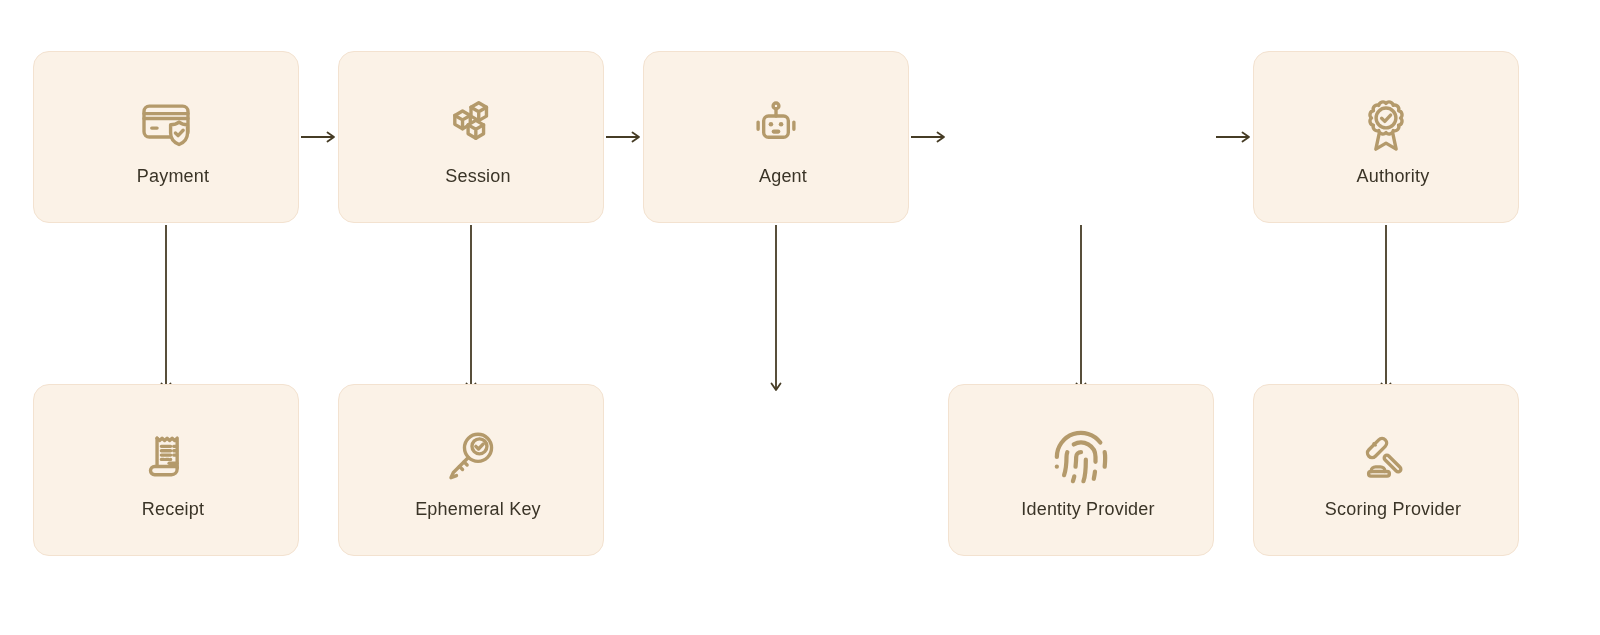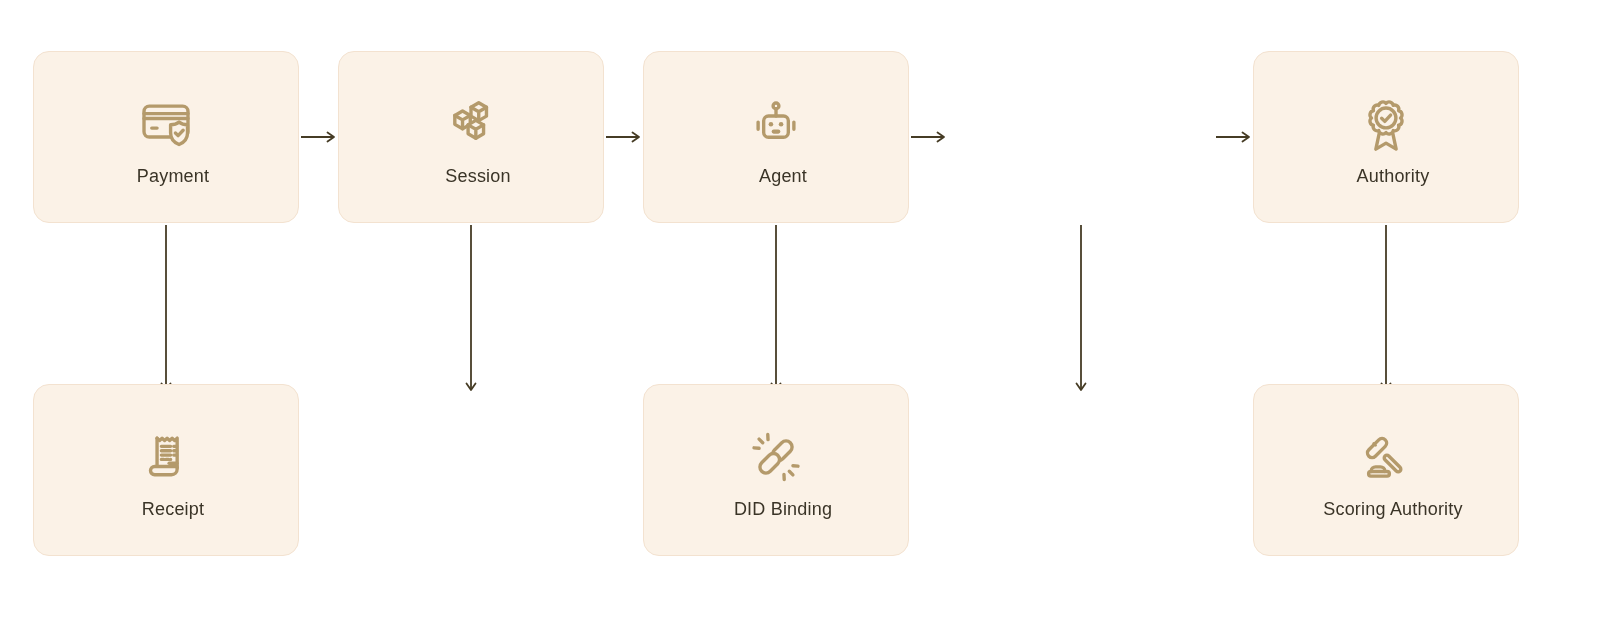--- a/index.html
+++ b/index.html
@@ -126,48 +126,61 @@
         <path d="M16.62 16.3v.7c0 1.3-1.05 2.35-2.35 2.35H7.3c-.95 0-1.72-.77-1.72-1.72 0-.95.77-1.72 1.72-1.72h9.2"></path>
         <path d="M10.1 7.6h3.8M10.1 9.4h3.8M10.1 11.2h3.8"></path>
         <path d="M15.2 7.6h1.2M15.2 9.4h1.2M15.2 11.2h1.2"></path>
         <path stroke-dasharray="1 .9" d="M10.1 13h3.8"></path>
         <path d="M13.3 14.6h3.2"></path>
       </svg>
     </span>
     <span class="label">Receipt</span>
   </div>
 
-
-  <div class="card rb c2">
+  <div class="card rb c1">
     <span class="icon">
       <svg viewBox="0 0 24 24">
-        <g transform="rotate(45 14.6 9.4)">
-            <rect x="12.1" y="4.7" width="5" height="9.4" rx="2.5"></rect>
-          </g>
-        <g transform="rotate(45 9.4 14.6)">
-            <rect x="6.9" y="9.9" width="5" height="9.4" rx="2.5" fill="#fbf2e7"></rect>
-          </g>
-        <path d="M8.6 2.7l.1 2.1M5 4.6l1.5 1.5M2.9 8.2l2.1.2"></path>
-        <path d="M15.4 21.3l-.1-2.1M19 19.4l-1.5-1.5M21.1 15.8l-2.1-.2"></path>
+        <circle cx="14.9" cy="8.2" r="5.6"></circle>
+        <circle cx="15.5" cy="7.6" r="3.1"></circle>
+        <path d="m14 7.6 1.1 1.1 2-2.1"></path>
+        <path d="M10.9 12.2 4.7 18.4l-1 2.2 2.3-.9"></path>
+        <path d="M7.2 15.9l1.3 1.3M9.1 14l1.3 1.3"></path>
       </svg>
     </span>
-    <span class="label">DID Binding</span>
+    <span class="label">Ephemeral Key</span>
   </div>
 
+
+  <div class="card rb c3">
+    <span class="icon">
+      <svg viewBox="0 0 24 24" style="stroke-width:1.75">
+        <path d="M12 10a2 2 0 0 0-2 2c0 1.02-.1 2.51-.26 4"></path>
+        <path d="M14 13.12c0 2.38 0 6.38-1 8.88"></path>
+        <path d="M17.29 21.02c.12-.6.43-2.3.5-3.02"></path>
+        <path d="M2 12a10 10 0 0 1 18-6"></path>
+        <path d="M2 16h.01"></path>
+        <path d="M21.8 16c.2-2 .131-5.354 0-6"></path>
+        <path d="M5 19.5C5.5 18 6 15 6 12a6 6 0 0 1 .34-2"></path>
+        <path d="M8.65 22c.21-.66.45-1.32.57-2"></path>
+        <path d="M9 6.8a6 6 0 0 1 9 5.2v2"></path>
+      </svg>
+    </span>
+    <span class="label">Identity Provider</span>
+  </div>
 
   <div class="card rb c4">
     <span class="icon">
       <svg viewBox="0 0 24 24">
         <g transform="rotate(45 8.3 8.3)">
             <rect x="6.4" y="3.5" width="3.8" height="9.6" rx="1.9"></rect>
           </g>
         <g transform="rotate(-45 14.7 14.7)">
             <rect x="13.6" y="10.3" width="2.2" height="8.8" rx="1.1"></rect>
           </g>
         <path stroke-width="1.1" d="M6.9 6.4l.8.8"></path>
         <path d="M5.9 18v-.3c0-.9.8-1.6 1.8-1.6h2c1 0 1.8.7 1.8 1.6v.3"></path>
         <rect x="4.8" y="18" width="8.6" height="1.9" rx=".95"></rect>
       </svg>
     </span>
-    <span class="label">Scoring Authority</span>
+    <span class="label">Scoring Provider</span>
   </div>
 
 </div>
 
 </body></html>

